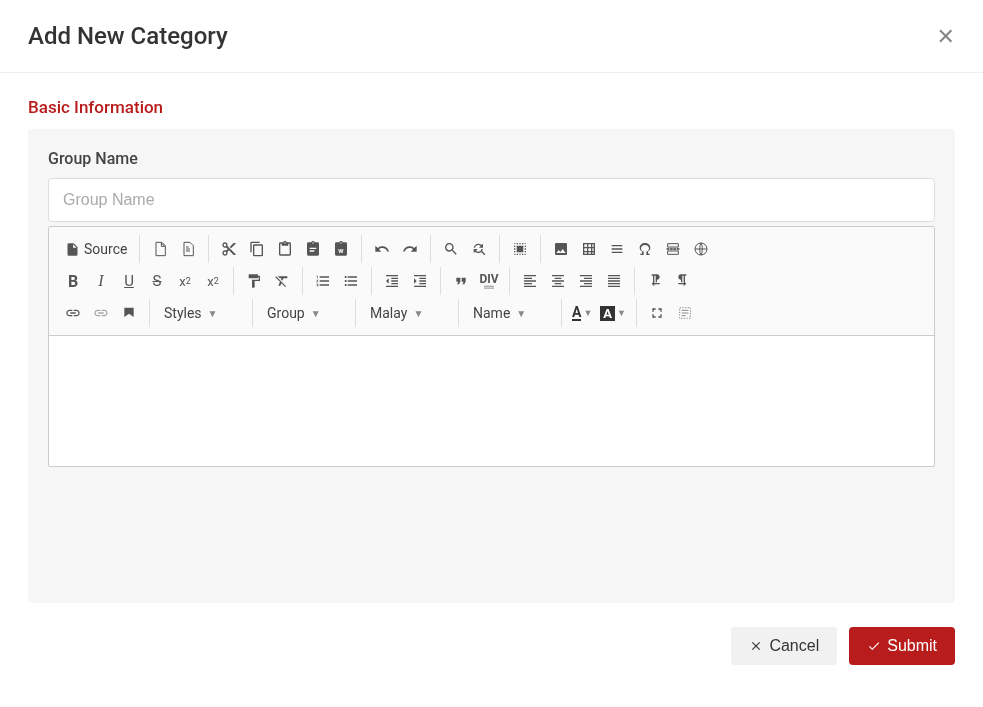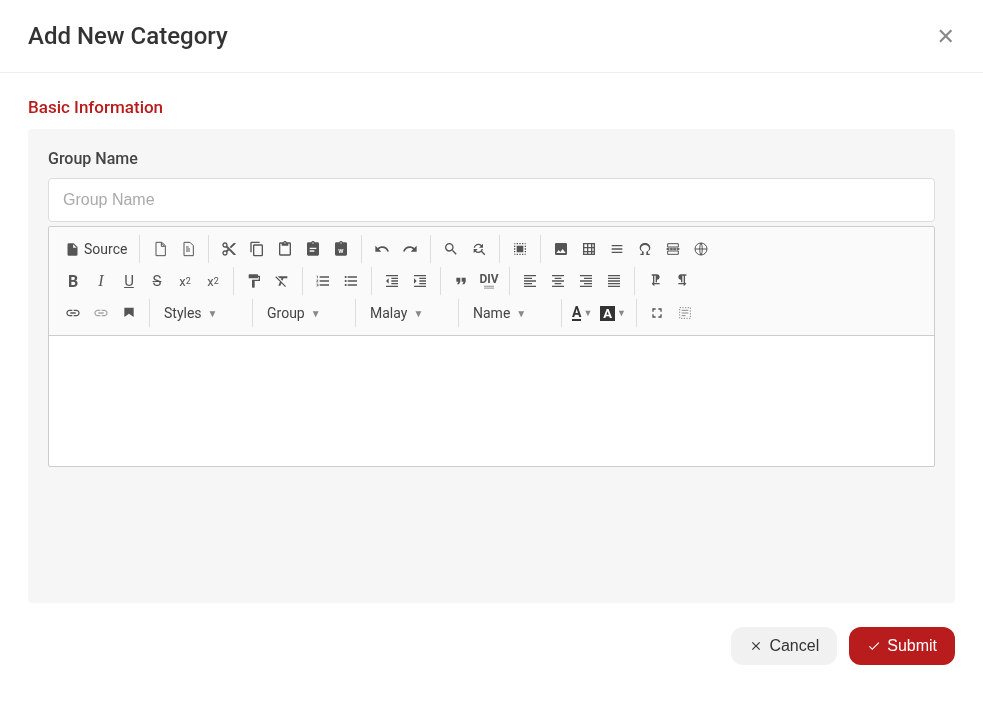--- a/index.html
+++ b/index.html
@@ -27,21 +27,21 @@
 .tb-group:last-child { border-right: none; }
 .tb-btn { width: 28px; height: 28px; display: flex; align-items: center; justify-content: center; color: #555; cursor: pointer; font-size: 15px; }
 .tb-btn svg { width: 16px; height: 16px; fill: #555; }
 .tb-text { padding: 0 6px; font-size: 14px; color: #444; display: flex; align-items: center; height: 28px; cursor: pointer; }
 .tb-dd { display: flex; align-items: center; height: 28px; padding: 0 8px; font-size: 14px; color: #444; cursor: pointer; min-width: 90px; justify-content: flex-start; }
 .tb-dd .arrow { font-size: 10px; color: #888; margin-left: 6px; }
 .tb-dd-color { display: flex; align-items: center; height: 28px; padding: 0 4px; cursor: pointer; }
 .tb-dd-color .arrow { font-size: 9px; color: #888; margin-left: 2px; }
 .editor-body { min-height: 130px; }
 .footer { display: flex; justify-content: flex-end; gap: 12px; padding: 24px 28px; }
-.btn { display: flex; align-items: center; gap: 6px; padding: 10px 18px; font-size: 16px; font-weight: 500; border-radius: 12px; cursor: pointer; border: none; }
+.btn { display: flex; align-items: center; gap: 6px; padding: 10px 18px; font-size: 16px; font-weight: 500; border-radius: 4px; cursor: pointer; border: none; }
 .btn-cancel { background: #f1f1f1; color: #333; }
 .btn-submit { background: #b91c1c; color: #fff; }
 .btn svg { width: 14px; height: 14px; }
 </style>
 </head>
 <body>
 
 <div class="modal-header">
   <div class="modal-title">Add New Category</div>
   <div class="close-x">✕</div>

